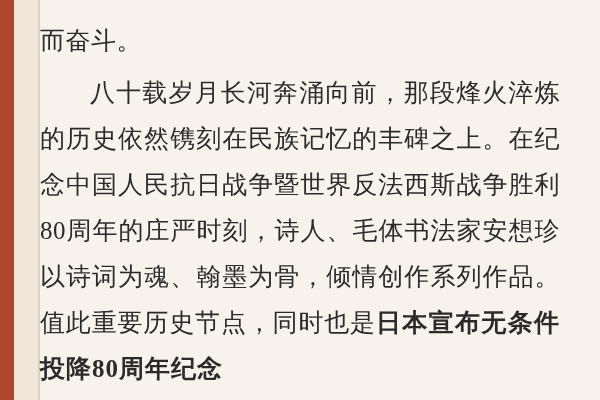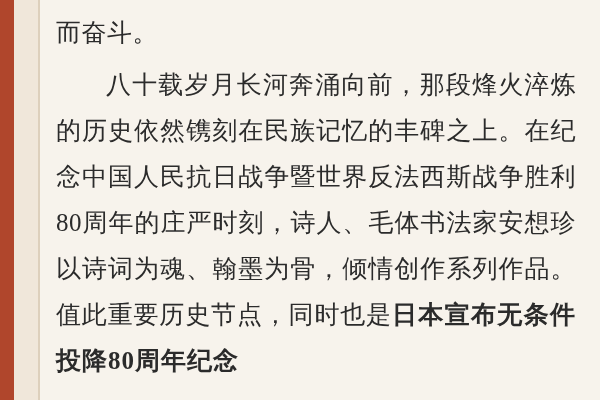--- a/index.html
+++ b/index.html
@@ -41,25 +41,25 @@
   .edge-rule {
     position: absolute;
     left: 38px;
     top: 0;
     width: 2px;
     height: 400px;
     background: #ddd0bc;
   }
   .content {
     position: absolute;
-    left: 56px;
+    left: 40px;
     top: 0;
     width: 520px;
     height: 400px;
-    padding-top: 8px;
+    padding-top: 16px;
     box-sizing: border-box;
   }
   .para {
     color: #2b2b2b;
     font-size: 25px;
     line-height: 46px;
     letter-spacing: 0.5px;
     text-align: justify;
     text-justify: inter-character;
     margin: 0;

